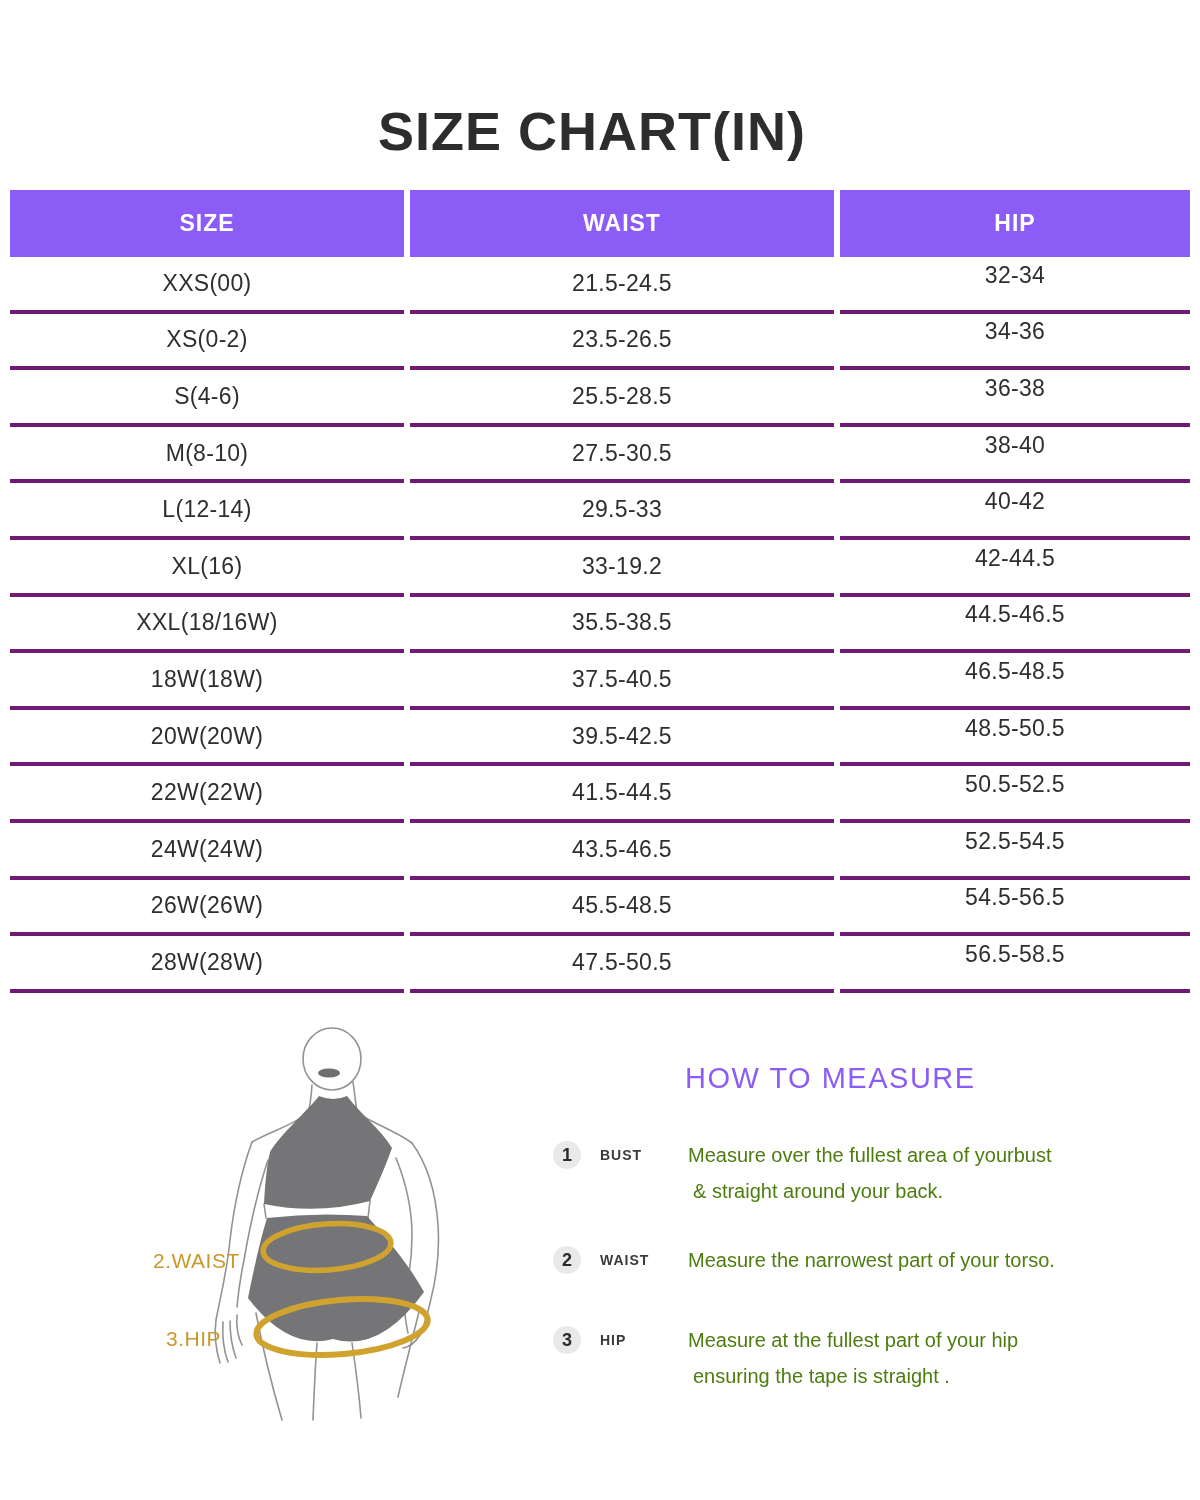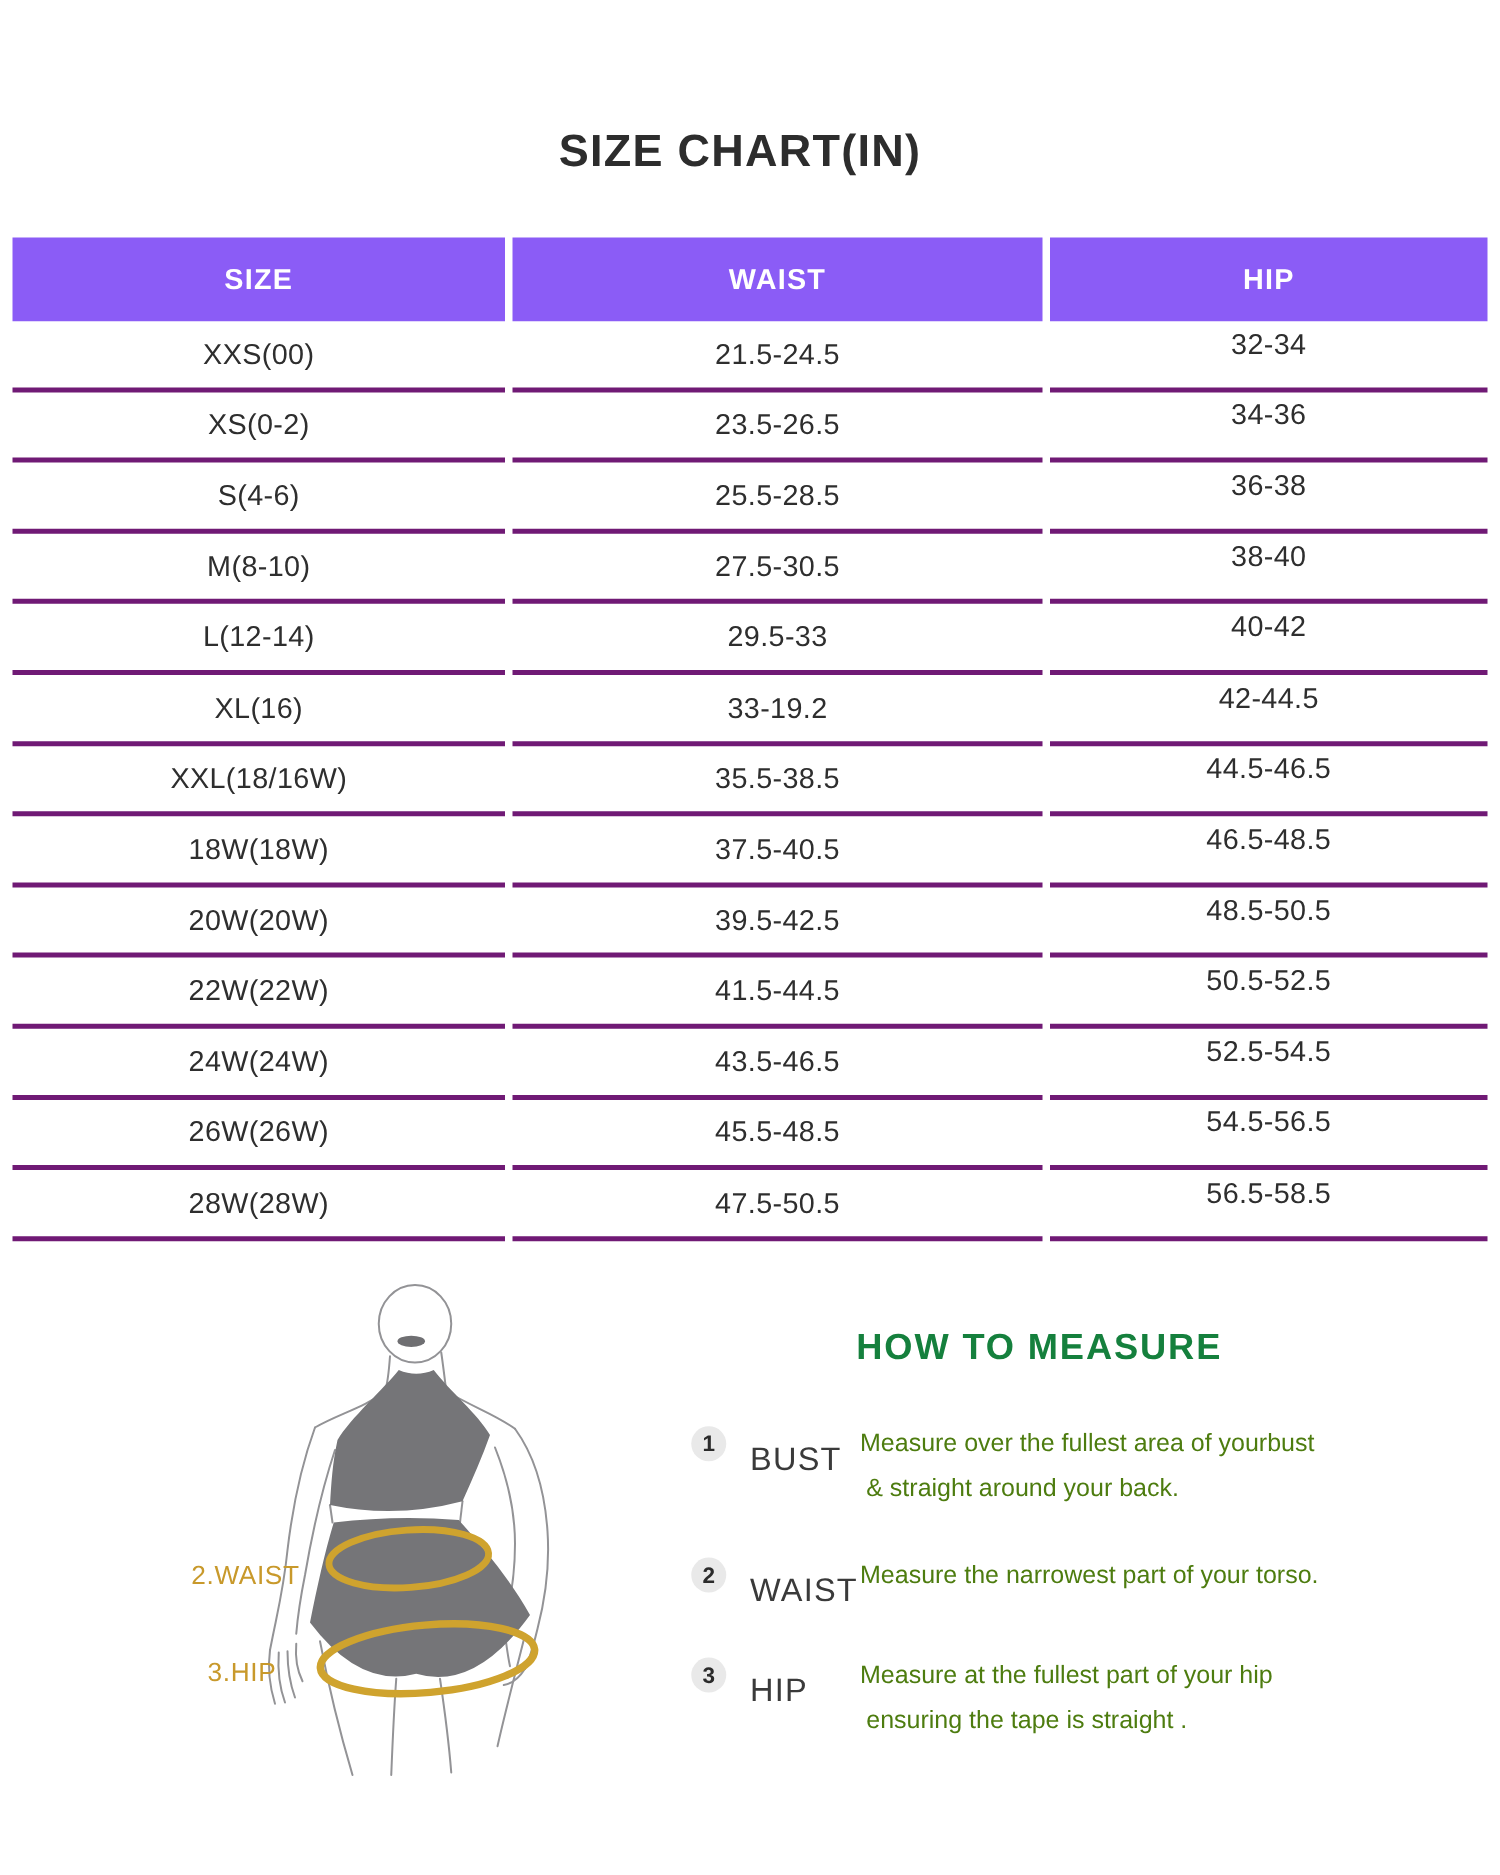--- a/index.html
+++ b/index.html
@@ -1,21 +1,21 @@
 <!DOCTYPE html>
 <html><head>
 <meta charset="utf-8">
 <style>
   html,body{margin:0;padding:0;background:#ffffff;}
   body{width:1200px;height:1500px;position:relative;font-family:"Liberation Sans",sans-serif;overflow:hidden;}
 
   
   .page-title{
     position:absolute;top:100px;left:0;width:1184px;
-    text-align:center;font-size:36px;font-weight:700;color:#2d2d2d;letter-spacing:1px;
+    text-align:center;font-size:54px;font-weight:700;color:#2d2d2d;letter-spacing:1px;
   }
 
   
   .size-table{
     position:absolute;top:190px;left:10px;width:1180px;
     display:grid;grid-template-columns:394px 424px 350px;column-gap:6px;
     grid-template-rows:67px repeat(13,56.6px);
   }
   .hcell{
     background:#8b5cf6;color:#ffffff;font-size:23px;font-weight:700;letter-spacing:1px;
@@ -30,34 +30,34 @@
 
   
   .figure-wrap{position:absolute;left:140px;top:1025px;width:340px;height:470px;}
   .gold-label{position:absolute;font-size:21px;font-weight:400;color:#c8992b;letter-spacing:.5px;}
   .gold-label.waist{left:153px;top:1249px;}
   .gold-label.hip{left:166px;top:1327px;}
 
   
   .htm-heading{
     position:absolute;left:685px;top:1062px;
-    font-size:29px;font-weight:700;color:#15803d;letter-spacing:1.5px;
+    font-size:29px;font-weight:400;color:#8b5cf6;letter-spacing:1.5px;
   }
   .htm-item{position:absolute;left:553px;width:600px;}
   .htm-item.i1{top:1137px;}
   .htm-item.i2{top:1242px;}
   .htm-item.i3{top:1322px;}
   .num-badge{
     position:absolute;left:0;top:4px;width:28px;height:28px;border-radius:50%;
     background:#e9e9e9;color:#2b2b2b;font-size:18px;font-weight:700;
     display:flex;align-items:center;justify-content:center;
   }
   .htm-label{
-    position:absolute;left:47px;top:12px;width:88px;
-    font-size:26px;color:#3a3a3a;letter-spacing:1px;line-height:36px;
+    position:absolute;left:47px;top:0;width:88px;
+    font-size:14px;color:#3a3a3a;letter-spacing:1px;line-height:36px;font-weight:bold;
   }
   .htm-desc{
     position:absolute;left:135px;top:0;width:460px;
     font-size:20px;color:#4d7c0f;line-height:36px;
   }
   .htm-desc .line2{padding-left:5px;}
 </style>
 </head>
 <body>
 

